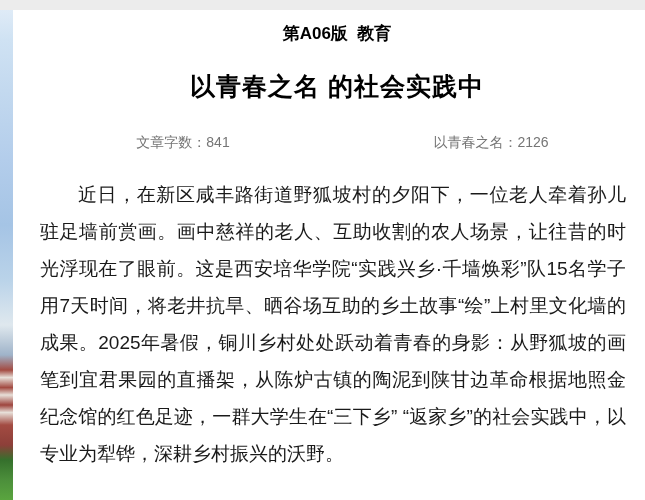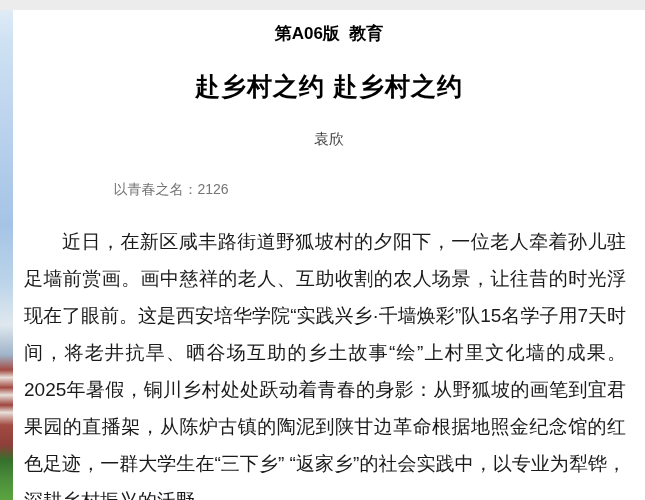--- a/index.html
+++ b/index.html
@@ -43,20 +43,21 @@
     width: 645px; height: 10px;
     background: #ececec;
     z-index: 3;
   }
   .content {
     position: absolute;
     left: 13px; top: 10px;
     width: 632px; height: 490px;
     background: #ffffff;
     z-index: 2;
+    padding-left: 16px;
   }
   .edition {
     margin-top: 13px;
     text-align: center;
     font-size: 17px;
     font-weight: bold;
     color: #000000;
     line-height: 22px;
     white-space: pre;
   }
@@ -98,24 +99,26 @@
 </style>
 </head>
 <body>
 
 <div class="bg-strip"></div>
 <div class="top-bar"></div>
 
 <div class="content">
   <div class="edition">第A06版  教育</div>
 
-  <h1 class="title">赴乡村之约 赴乡村之约</h1>
+  <h1 class="title">以青春之名 的社会实践中</h1>
 
-  <div class="author">袁欣</div>
 
   <div class="meta-row">
+    <div class="meta-cell">
+      <span>文章字数：</span><span>841</span>
+    </div>
     <div class="meta-cell">
       <span>以青春之名：</span><span>2126</span>
     </div>
   </div>
 
   <p class="article-body">近日，在新区咸丰路街道野狐坡村的夕阳下，一位老人牵着孙儿驻足墙前赏画。画中慈祥的老人、互助收割的农人场景，让往昔的时光浮现在了眼前。这是西安培华学院“实践兴乡·千墙焕彩”队15名学子用7天时间，将老井抗旱、晒谷场互助的乡土故事“绘”上村里文化墙的成果。2025年暑假，铜川乡村处处跃动着青春的身影：从野狐坡的画笔到宜君果园的直播架，从陈炉古镇的陶泥到陕甘边革命根据地照金纪念馆的红色足迹，一群大学生在“三下乡” “返家乡”的社会实践中，以专业为犁铧，深耕乡村振兴的沃野。</p>
 </div>
 
 </body></html>

